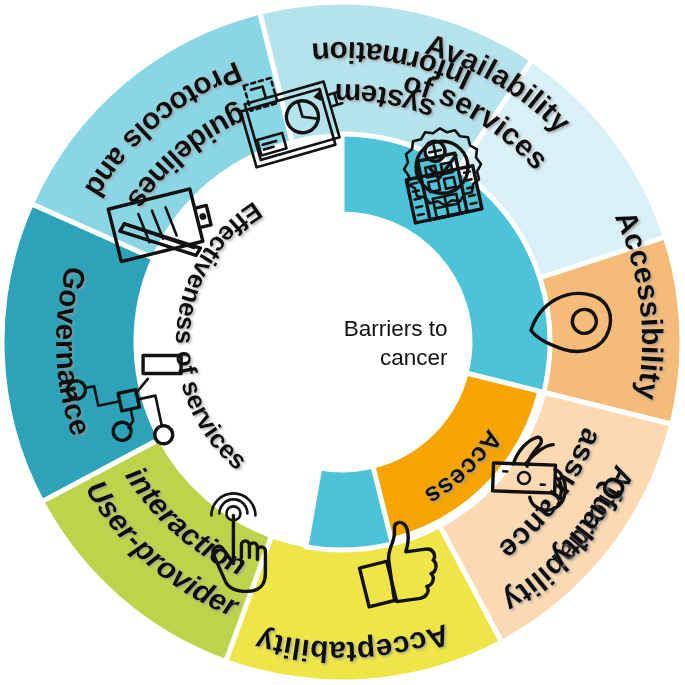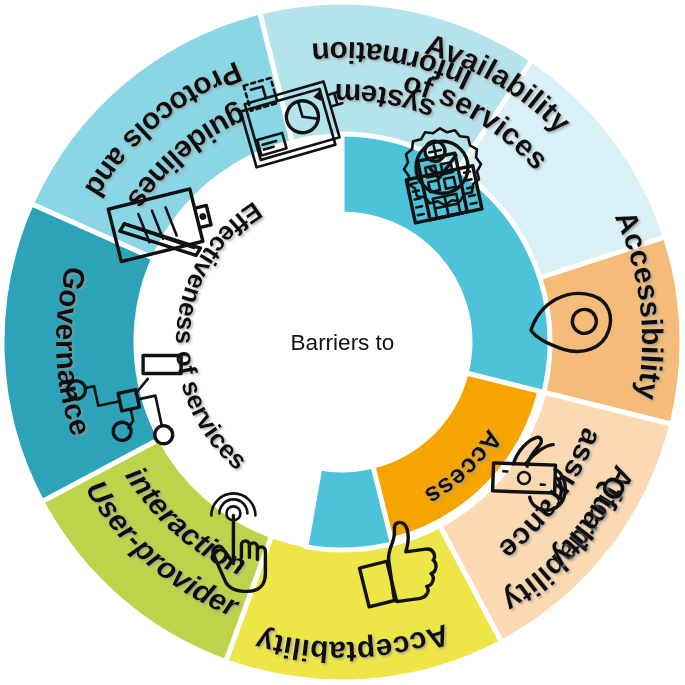--- a/index.html
+++ b/index.html
@@ -74,21 +74,21 @@
     top: 50%;
     transform: translate(-50%, -50%);
     width: 210px;
     text-align: center;
     font-family: "Liberation Sans", sans-serif;
     font-size: 22.5px;
     line-height: 1.30;
     color: #111111;
     pointer-events: none;
   }
-  .center-text div { white-space: nowrap; }
+  .center-text div { white-space: nowrap; text-align: right; }
 </style>
 </head>
 <body>
 
 <div id="wheel-root">
 
   <svg id="wheel" viewBox="0 0 685 685">
     <defs>
       <filter id="softshadow" x="-40%" y="-40%" width="180%" height="180%">
         <feDropShadow dx="1.6" dy="1.6" stdDeviation="1.1" flood-color="#9a9a9a" flood-opacity="0.75"></feDropShadow>
@@ -243,15 +243,16 @@
           <path class="icon-stroke-thin" d="M0 -44 L7 -40 L15 -42 L20 -36 L28 -35 L30 -27 L37 -23 L36 -15 L41 -8 L37 -1 L39 7 L33 12 L32 20 L24 22 L20 29 L12 28 L5 33 L-2 29 L-10 31 L-15 25 L-23 24 L-25 16 L-32 12 L-31 4 L-36 -3 L-32 -10 L-34 -18 L-28 -23 L-27 -31 L-19 -33 L-15 -40 L-7 -39 Z"></path>
           <circle class="icon-stroke" cx="2" cy="-5" r="26"></circle>
           <path class="icon-stroke" d="M-10 -4 L-1 6 L16 -17"></path>
         </g>
         </g>
       </g>
   </svg>
 
   <div class="center-text">
     <div>Barriers to</div>
+    <div>cancer</div>
   </div>
 
 </div>
 
 </body></html>

